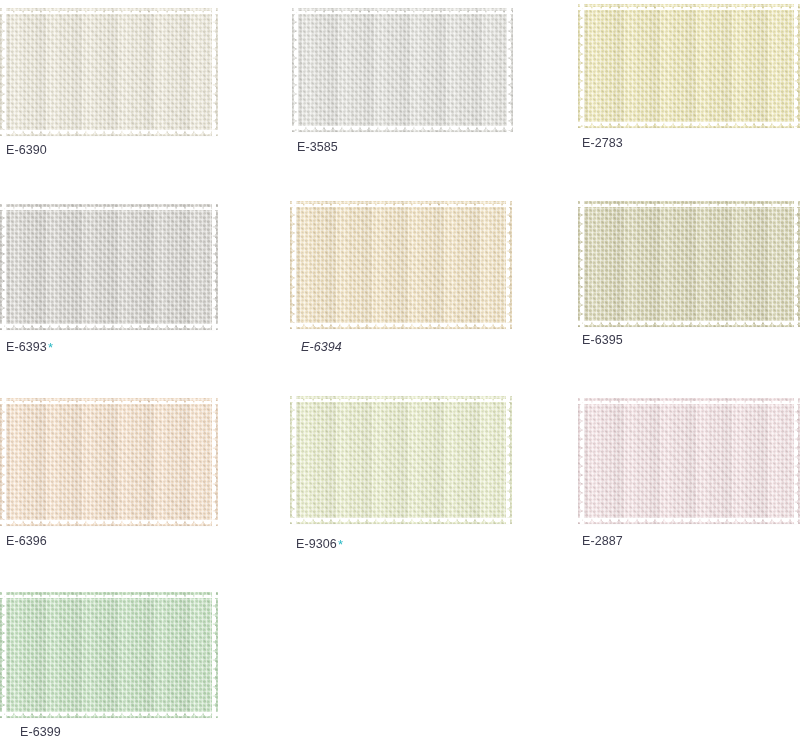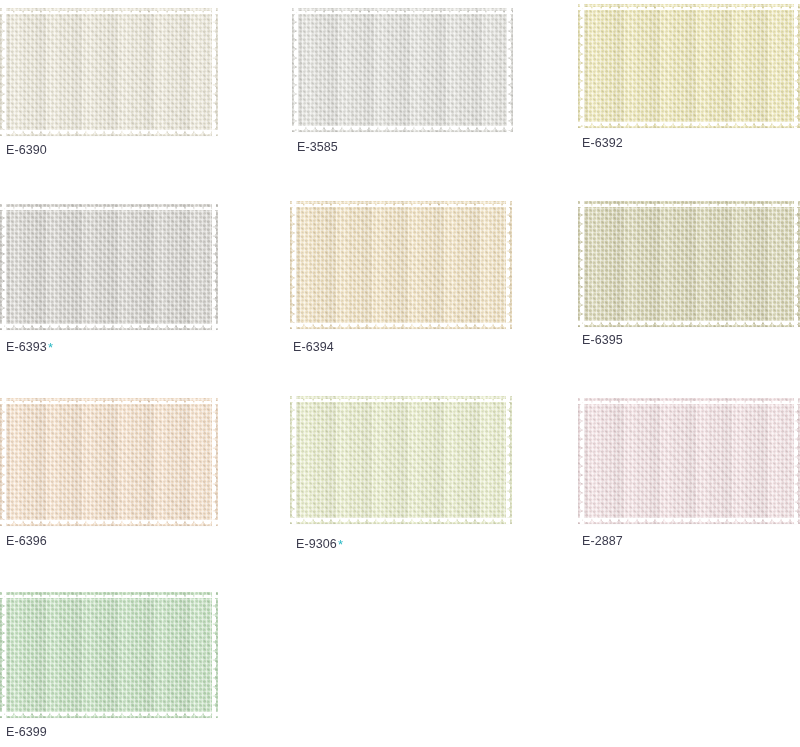--- a/index.html
+++ b/index.html
@@ -196,21 +196,21 @@
     <div class="swatch-cell" style="left: 578px; top: 4px; width: 222px; height: 124px;">
       <div class="swatch-shadow" style="left: 2px; top: 2px; width: 218px; height: 120px;"></div>
       <div class="swatch-chip" style="width: 222px; height: 124px;">
         <div class="swatch-fabric" style="--c: #efe9b8;"></div>
         <div class="edge edge-top"></div>
         <div class="edge edge-bottom"></div>
         <div class="edge edge-left"></div>
         <div class="edge edge-right"></div>
       </div>
     </div>
-    <div class="swatch-label" style="left: 582px; top: 137px; position: absolute;"><span class="code">E-6392</span></div>
+    <div class="swatch-label" style="left: 582px; top: 137px; position: absolute;"><span class="code">E-2783</span></div>
     <div class="swatch-cell" style="left: 0px; top: 204px; width: 218px; height: 126px;">
       <div class="swatch-shadow" style="left: 2px; top: 2px; width: 214px; height: 122px;"></div>
       <div class="swatch-chip" style="width: 218px; height: 126px;">
         <div class="swatch-fabric" style="--c: #d7d5d0;"></div>
         <div class="edge edge-top"></div>
         <div class="edge edge-bottom"></div>
         <div class="edge edge-left"></div>
         <div class="edge edge-right"></div>
       </div>
     </div>
@@ -218,21 +218,21 @@
     <div class="swatch-cell" style="left: 290px; top: 201px; width: 222px; height: 128px;">
       <div class="swatch-shadow" style="left: 2px; top: 2px; width: 218px; height: 124px;"></div>
       <div class="swatch-chip" style="width: 222px; height: 128px;">
         <div class="swatch-fabric" style="--c: #f2e3c2;"></div>
         <div class="edge edge-top"></div>
         <div class="edge edge-bottom"></div>
         <div class="edge edge-left"></div>
         <div class="edge edge-right"></div>
       </div>
     </div>
-    <div class="swatch-label" style="left: 293px; top: 341px; position: absolute;"><span class="code">E-6394</span></div>
+    <div class="swatch-label" style="left: 301px; top: 341px; position: absolute; font-style: italic;"><span class="code">E-6394</span></div>
     <div class="swatch-cell" style="left: 578px; top: 201px; width: 222px; height: 126px;">
       <div class="swatch-shadow" style="left: 2px; top: 2px; width: 218px; height: 122px;"></div>
       <div class="swatch-chip" style="width: 222px; height: 126px;">
         <div class="swatch-fabric" style="--c: #d9d6b4;"></div>
         <div class="edge edge-top"></div>
         <div class="edge edge-bottom"></div>
         <div class="edge edge-left"></div>
         <div class="edge edge-right"></div>
       </div>
     </div>
@@ -273,14 +273,14 @@
     <div class="swatch-cell" style="left: 0px; top: 592px; width: 218px; height: 126px;">
       <div class="swatch-shadow" style="left: 2px; top: 2px; width: 214px; height: 122px;"></div>
       <div class="swatch-chip" style="width: 218px; height: 126px;">
         <div class="swatch-fabric" style="--c: #c4e2c0;"></div>
         <div class="edge edge-top"></div>
         <div class="edge edge-bottom"></div>
         <div class="edge edge-left"></div>
         <div class="edge edge-right"></div>
       </div>
     </div>
-    <div class="swatch-label" style="left: 6px; top: 726px; position: absolute;"><span class="code">E-6399</span></div>
+    <div class="swatch-label" style="left: 20px; top: 726px; position: absolute;"><span class="code">E-6399</span></div>
   </div>
 
 </body></html>

